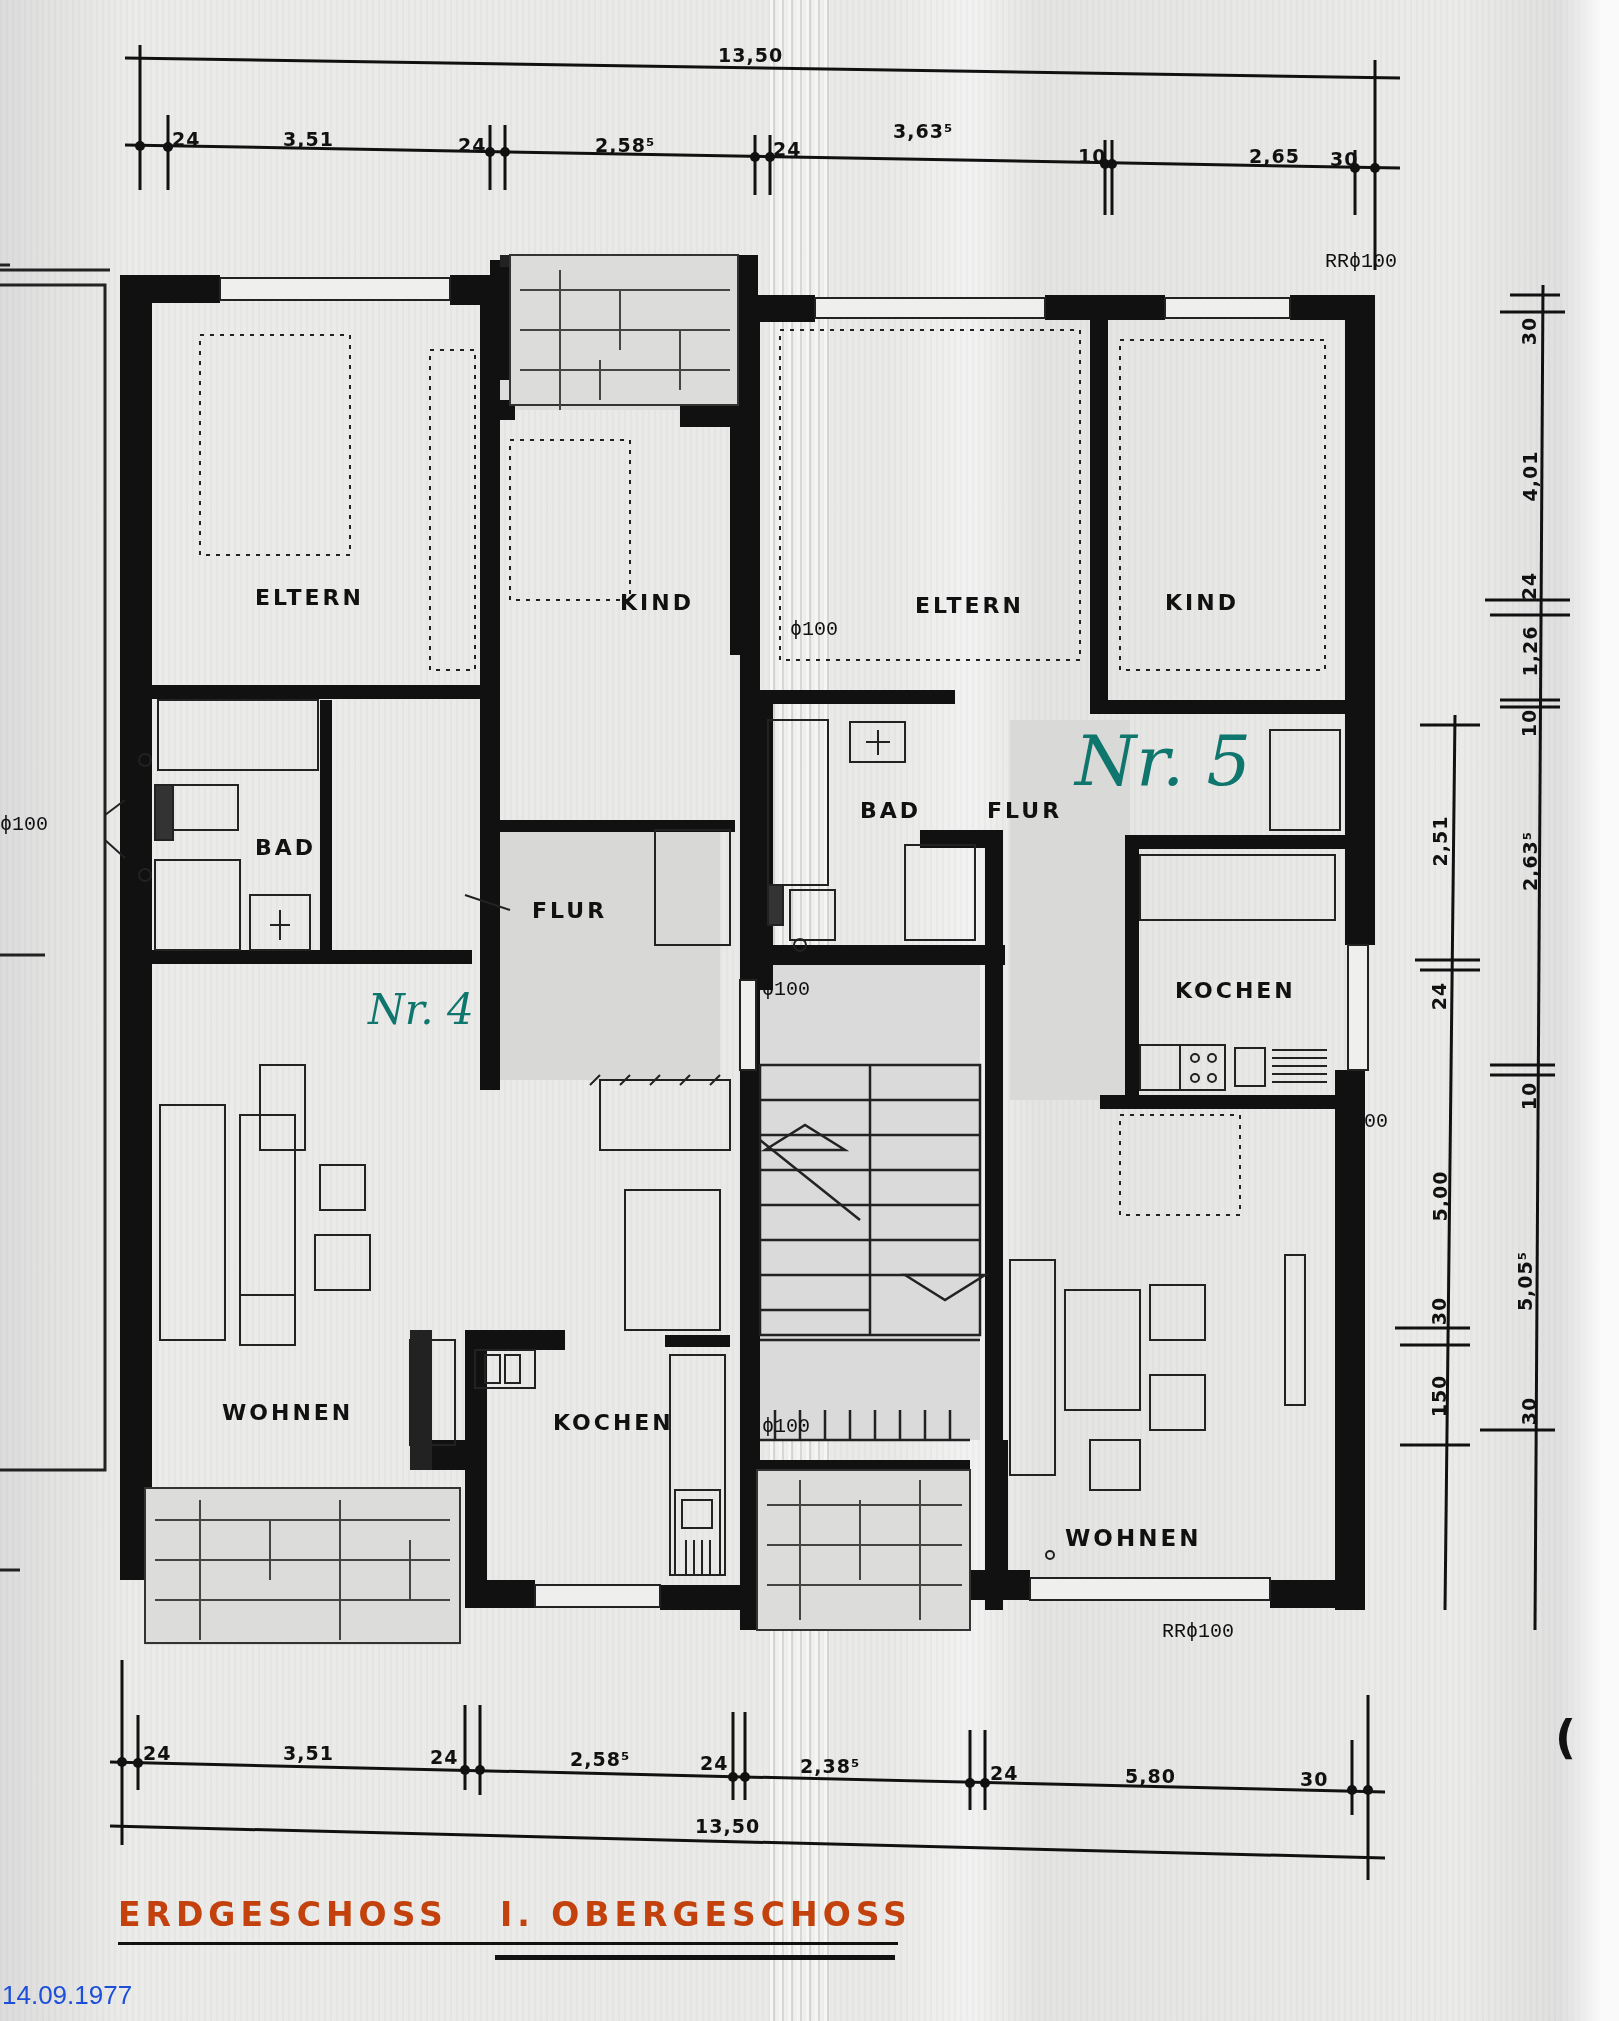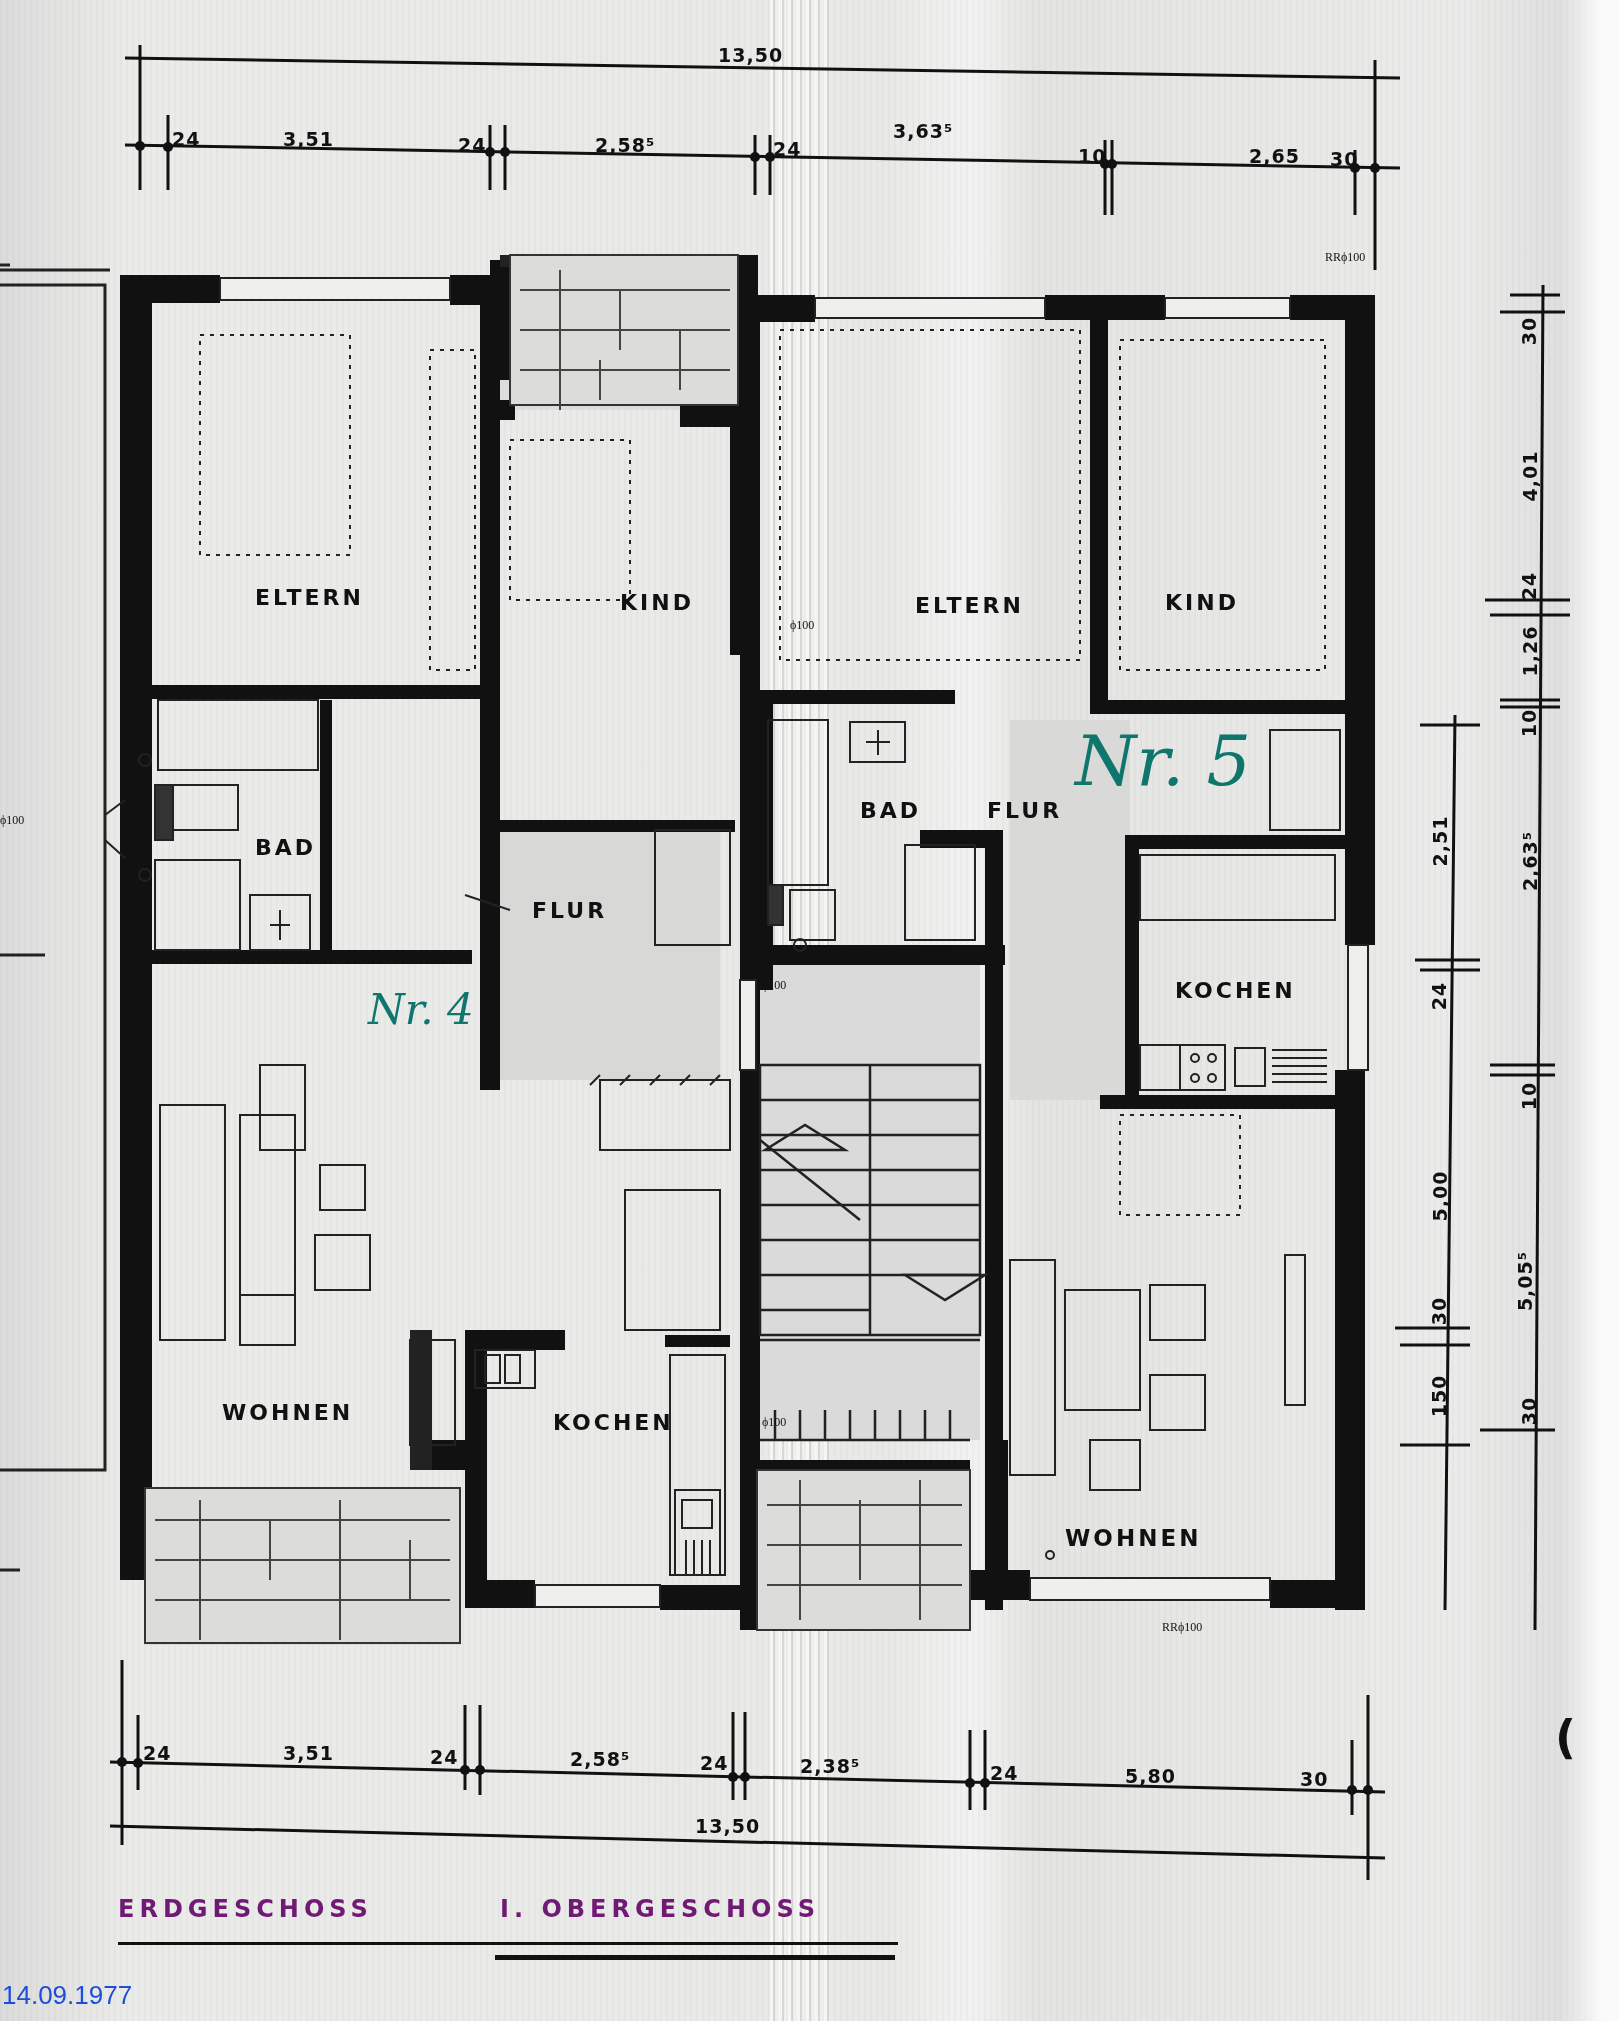--- a/index.html
+++ b/index.html
@@ -21,22 +21,22 @@
     }
     .right-edge {
       position: absolute; top: 0; bottom: 0; right: 0; width: 60px;
       background: linear-gradient(90deg, rgba(255,255,255,0), #fafafa 70%);
     }
     svg.plan { position: absolute; left: 0; top: 0; }
     .dim { position: absolute; font-family: "DejaVu Sans", sans-serif; font-weight: bold; font-size: 19px; color: #111; letter-spacing: 1px; white-space: nowrap; }
     .dim.v { transform: rotate(-90deg); transform-origin: center center; }
     .room { position: absolute; font-family: "DejaVu Sans", sans-serif; font-weight: bold; font-size: 22px; letter-spacing: 3px; color: #111; white-space: nowrap; }
     .hand { position: absolute; font-family: "DejaVu Serif", serif; font-style: italic; color: #0f766e; white-space: nowrap; }
-    .note { position: absolute; font-family: Liberation Serif, serif; font-size: 12px; color: #111; white-space: nowrap; }
-    .title { position: absolute; top: 1895px; font-family: "DejaVu Sans", sans-serif; font-weight: bold; font-size: 24px; letter-spacing: 5px; color: #701a75; white-space: nowrap; }
+    .note { position: absolute; font-family: Liberation Mono, monospace; font-size: 20px; color: #111; white-space: nowrap; }
+    .title { position: absolute; top: 1895px; font-family: "DejaVu Sans", sans-serif; font-weight: bold; font-size: 33px; letter-spacing: 5px; color: #c2410c; white-space: nowrap; }
     .title-line { position: absolute; background: #111; }
     .date { position: absolute; left: 2px; top: 1980px; font-family: "Liberation Sans", sans-serif; font-size: 26px; color: #1d4ed8; }
     .cmark { position: absolute; left: 1555px; top: 1710px; font-family: "DejaVu Sans", sans-serif; font-weight: bold; font-size: 46px; color: #111; }
   </style>
 </head>
 <body>
 
 <div class="paper"></div>
 <div class="fold"></div>
 <div class="right-edge"></div>

